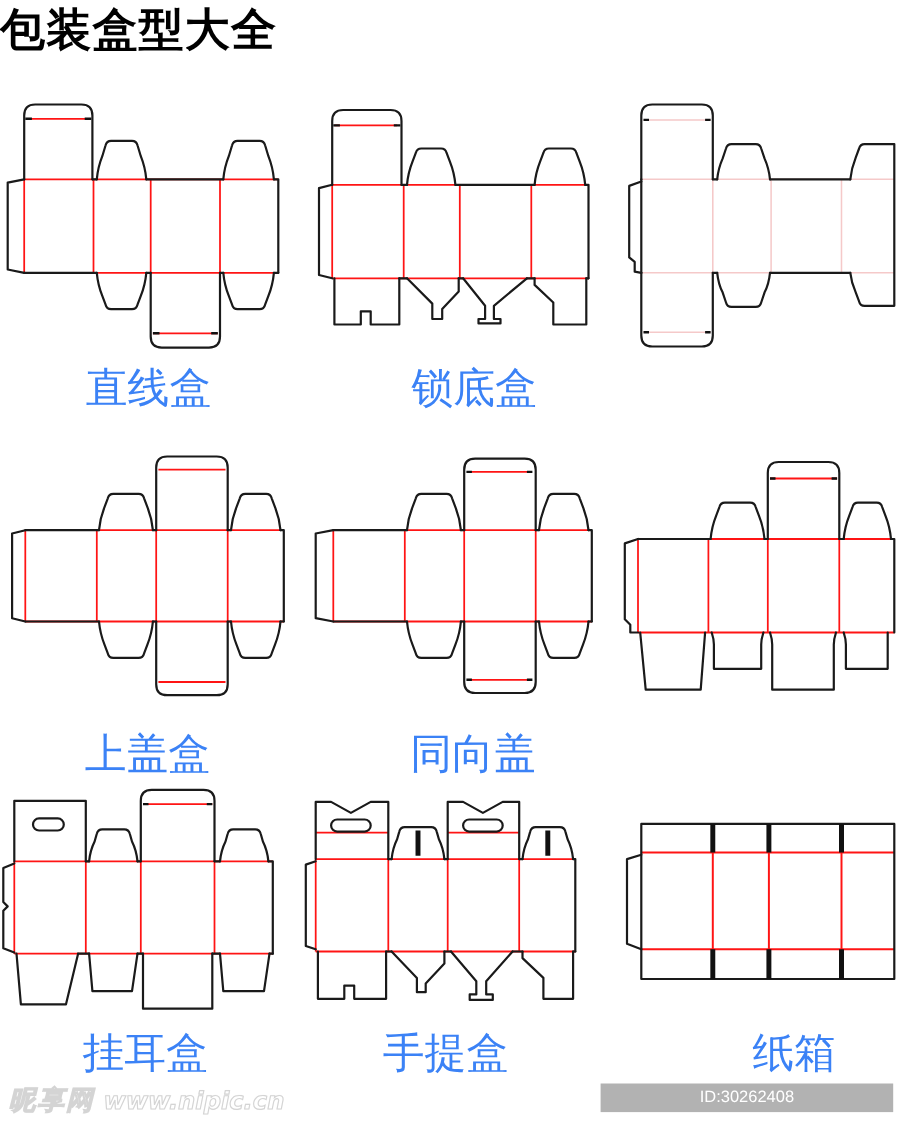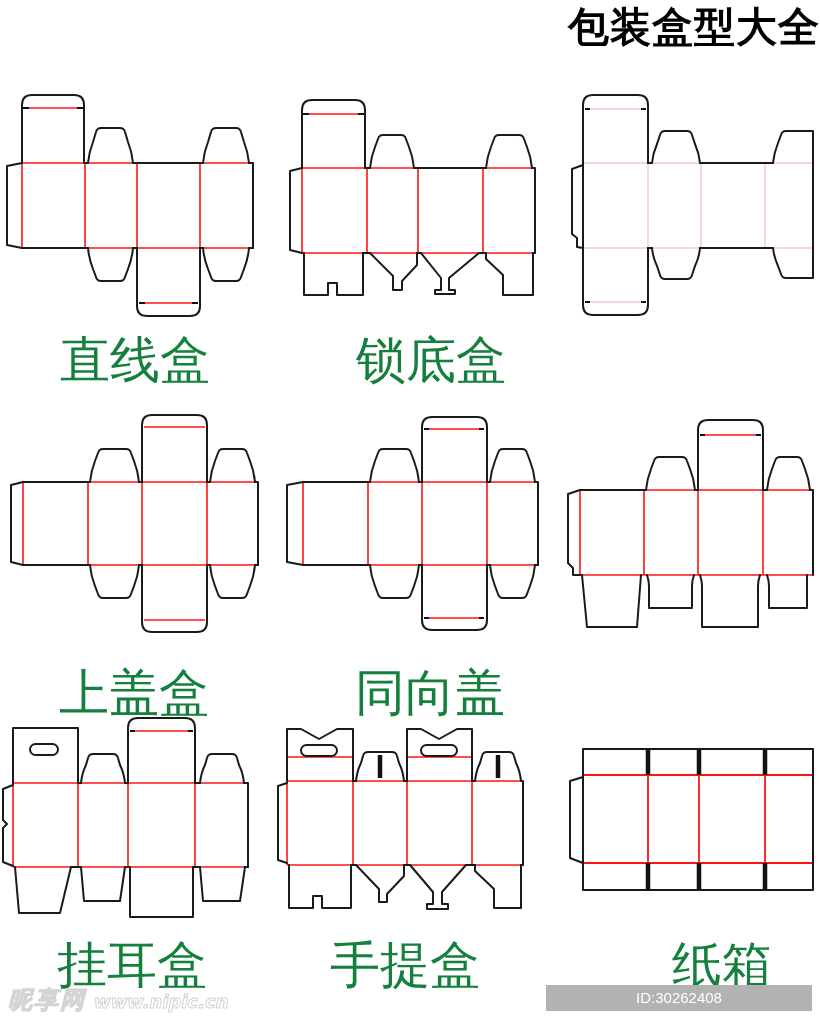--- a/index.html
+++ b/index.html
@@ -1,35 +1,35 @@
 <!DOCTYPE html>
 <html><head>
 <meta charset="utf-8">
 <style>
   html,body{margin:0;padding:0;background:#fff;}
   .page{position:relative;width:820px;height:1024px;background:#ffffff;overflow:hidden;
         font-family:"DejaVu Sans","Liberation Sans",sans-serif;}
-  .page-title{position:absolute;top:0px;left:0;width:820px;text-align:right;
+  .page-title{position:absolute;top:0px;left:0;width:820px;text-align:left;
         font-size:41px;font-weight:600;color:#000;letter-spacing:1px;}
   .diagram{position:absolute;}
   .diagram svg{display:block;}
   path.k{fill:none;stroke:#1a1a1a;stroke-width:2;stroke-linejoin:round;stroke-linecap:round;}
   rect.k{fill:none;stroke:#1a1a1a;stroke-width:2;}
   path.r{fill:none;stroke:#ff1414;stroke-width:1.6;}
   path.rr{fill:none;stroke:#ff1414;stroke-width:1.8;}
   path.p{fill:none;stroke:#f5c9c9;stroke-width:1.4;}
   path.t{fill:none;stroke:#111;stroke-width:2.2;stroke-linecap:butt;}
   path.s{fill:none;stroke:#111;stroke-width:4.5;stroke-linecap:butt;}
   .box-label{position:absolute;transform:translateX(-50%);white-space:nowrap;
-        font-size:50px;font-weight:500;color:#15803d;}
+        font-size:38px;font-weight:500;color:#3b82f6;}
   .watermark{position:absolute;left:8px;top:984px;display:flex;align-items:baseline;gap:8px;
         color:#ffffff;-webkit-text-stroke:1px #d4d4d4;text-shadow:0 0 1px #d6d6d6;
         font-style:italic;}
   .watermark .site{font-size:24px;font-weight:bold;letter-spacing:2px;}
-  .watermark .url{font-size:18px;font-weight:bold;}
+  .watermark .url{font-size:22px;font-weight:bold;}
   .id-bar{position:absolute;left:546px;top:985px;width:266px;height:26px;
         background:#b2b2b2;color:#fff;font-size:15px;line-height:26px;text-align:center;
         font-family:"Liberation Sans",sans-serif;}
 </style>
 </head>
 <body>
 
 <div class="page">
 
   <div class="page-title">包装盒型大全</div>
@@ -177,21 +177,21 @@
       <path class="s" d="M93,39 V65 M144,39 V65 M210,39 V65 M93,153 V180 M144,153 V180 M210,153 V180"></path>
     </svg>
   </div>
 
   <div class="box-label" style="left:135px;top:327px;">直线盒</div>
   <div class="box-label" style="left:431px;top:327px;">锁底盒</div>
   <div class="box-label" style="left:134px;top:660px;">上盖盒</div>
   <div class="box-label" style="left:430px;top:660px;">同向盖</div>
   <div class="box-label" style="left:405px;top:932px;">手提盒</div>
   <div class="box-label" style="left:132px;top:932px;">挂耳盒</div>
-  <div class="box-label" style="left:722px;top:932px;text-decoration:underline;">纸箱</div>
+  <div class="box-label" style="left:722px;top:932px;">纸箱</div>
 
   <div class="watermark">
     <span class="site">昵享网</span>
     <span class="url">www.nipic.cn</span>
   </div>
   <div class="id-bar">ID:30262408 NO:20251220150701028107</div>
 
 </div>
 
 </body></html>

